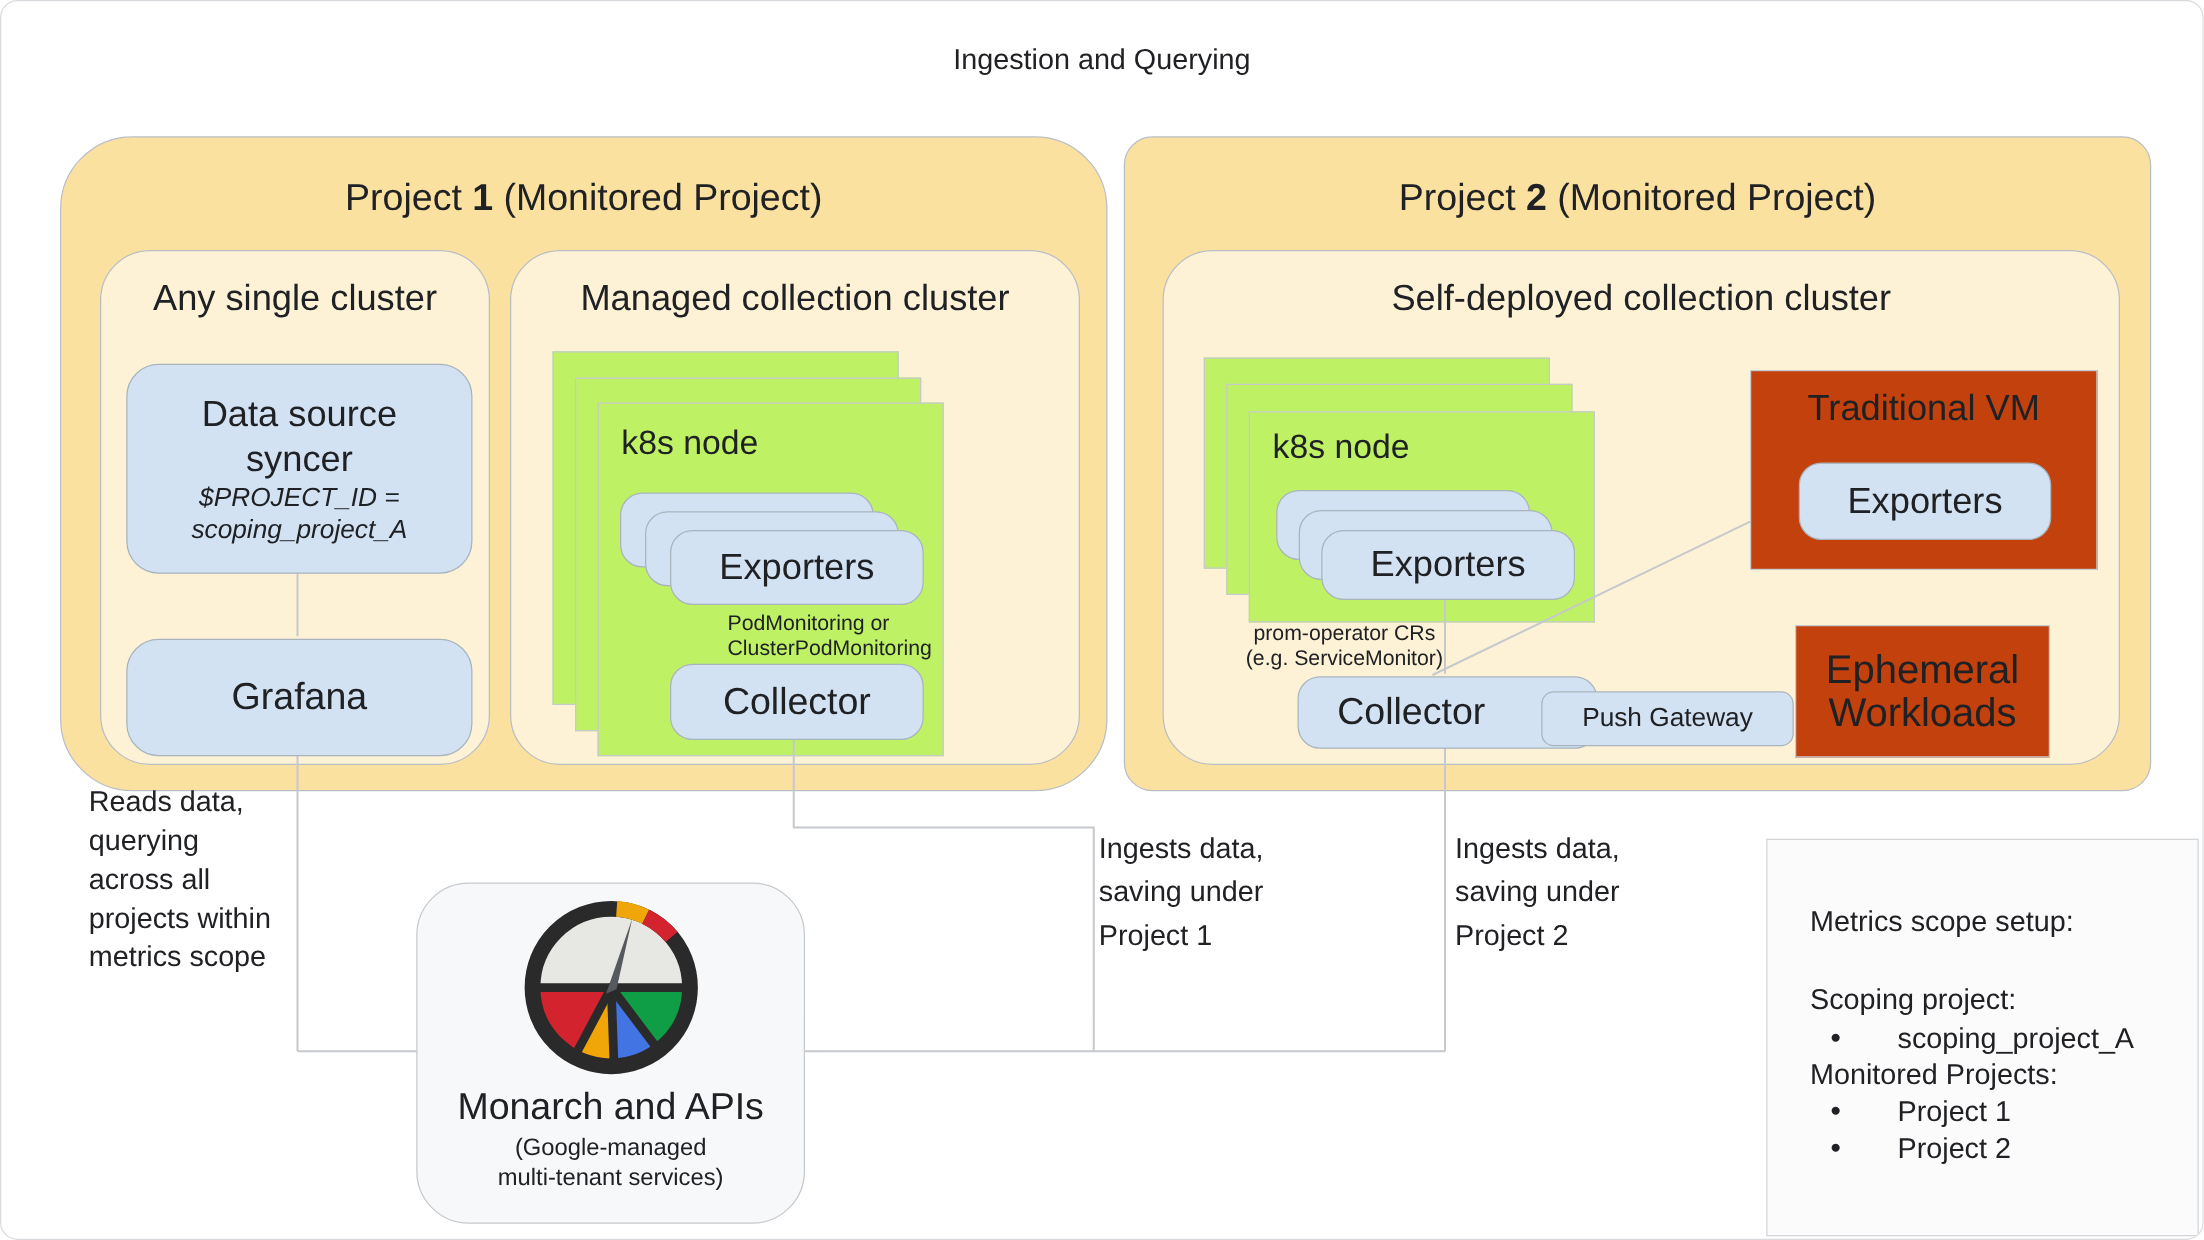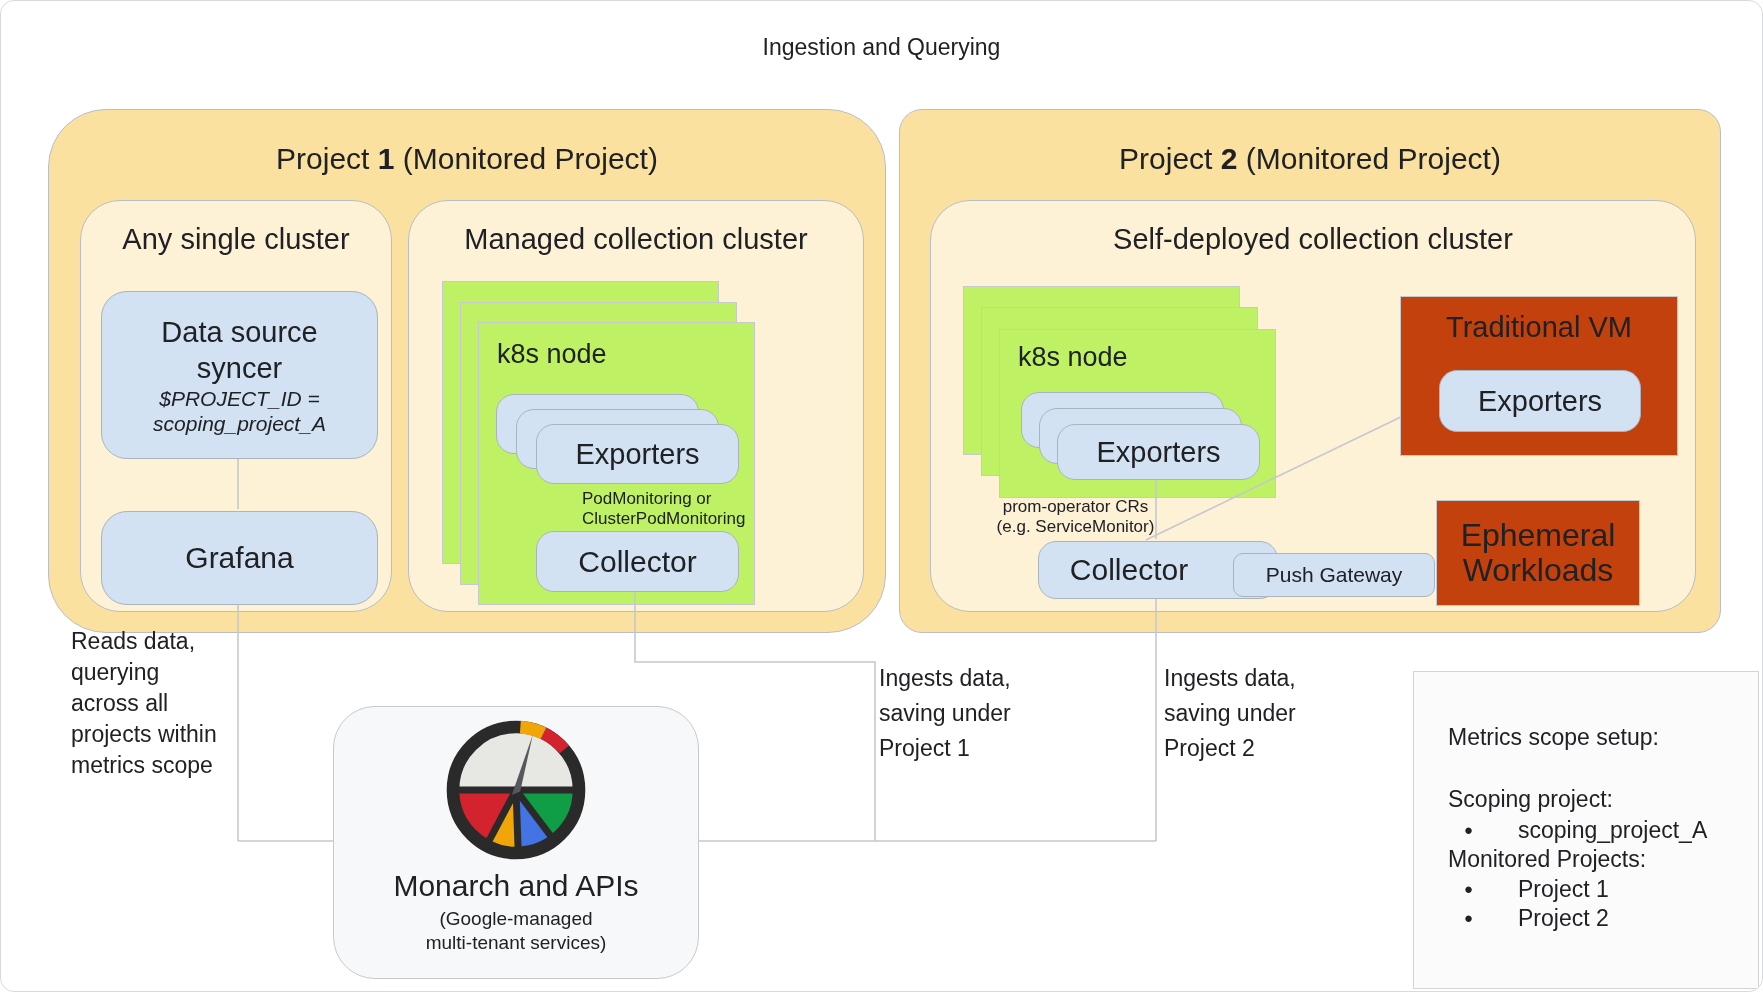--- a/index.html
+++ b/index.html
@@ -53,21 +53,21 @@
   #s-ef{left:57px;top:94px;width:203px;height:56px;font-size:29px;display:flex;align-items:center;justify-content:center;}
   #prom-note{left:62px;top:296px;width:165px;font-size:17px;line-height:20px;text-align:center;}
   #collector2{left:107px;top:340px;width:240px;height:58px;border-radius:18px;font-size:30px;padding-right:58px;}
   #pushgw{left:302px;top:352px;width:202px;height:44px;border-radius:10px;font-size:21px;z-index:3;}
   #tradvm{left:469px;top:95px;width:278px;height:160px;}
   #tradvm .wb-title{left:0;right:0;top:14px;text-align:center;font-size:29px;}
   #vm-exporters{left:38px;top:73px;width:202px;height:62px;border-radius:18px;font-size:29px;}
   #ephemeral{left:505px;top:299px;width:204px;height:106px;display:flex;flex-direction:column;
              align-items:center;justify-content:center;font-size:32px;line-height:35px;}
   
-  #monarch{left:332px;top:705px;width:366px;height:273px;background:#f7f8fa;
+  #monarch{left:332px;top:705px;width:311px;height:273px;background:#f7f8fa;
            border:1.5px solid #c6c9ce;border-radius:42px;z-index:2;text-align:center;}
   #monarch .gauge{left:50%;top:13px;transform:translateX(-50%);}
   #monarch .m-title{left:0;right:0;top:162px;font-size:30px;}
   #monarch .m-sub{left:0;right:0;top:200px;font-size:19px;line-height:24px;}
   
   #metrics{left:1412px;top:670px;width:346px;height:318px;background:#fbfbfc;
            border:1.5px solid #d2d4d8;font-size:23px;}
   #metrics .row{position:absolute;left:34px;right:8px;}
   #metrics .bullet{position:absolute;left:16px;top:4px;font-size:15px;}
   #metrics .btext{padding-left:70px;display:block;}

